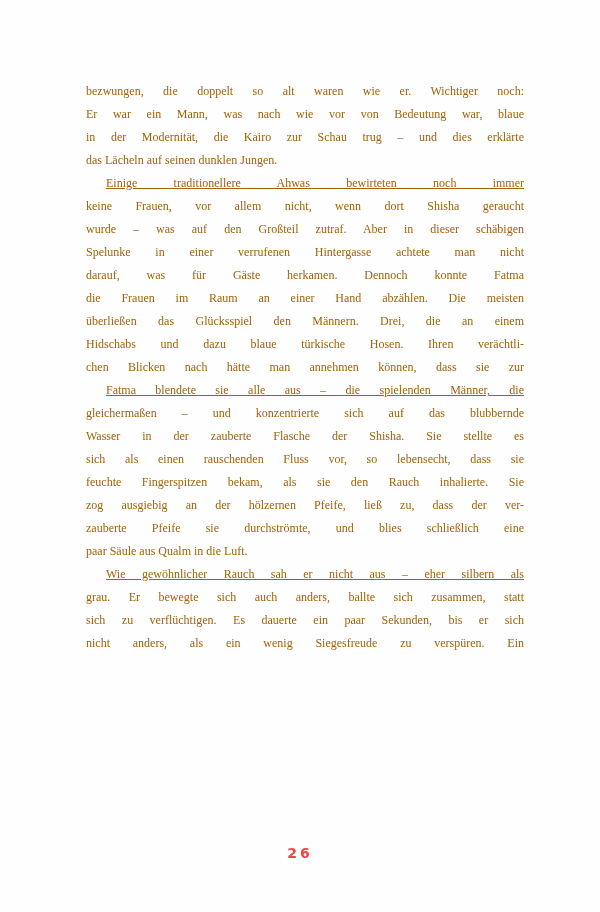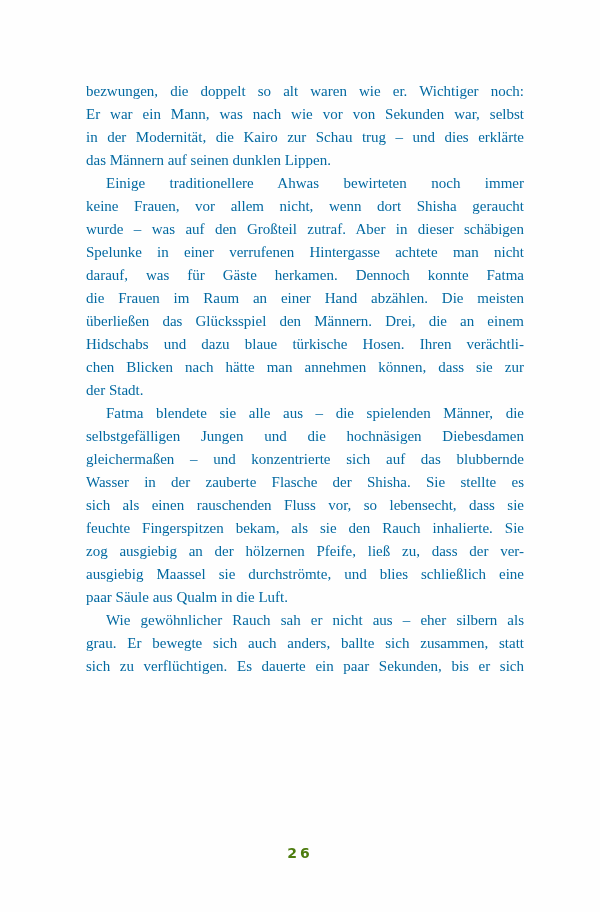--- a/index.html
+++ b/index.html
@@ -20,89 +20,89 @@
       width: 600px;
       height: 912px;
       background: #fefefe;
     }
     .text-block {
       position: absolute;
       left: 66px;
       top: 80px;
       width: 458px;
       font-family: "Liberation Serif", "DejaVu Serif", serif;
-      font-size: 15px;
+      font-size: 12px;
       line-height: 23px;
-      color: #0369a1;
+      color: #a16207;
     }
     .para {
       margin: 0;
       text-indent: 20px;
     }
     .line {
       display: block;
       text-align: justify;
       text-align-last: justify;
       white-space: nowrap;
       height: 23px;
       overflow: visible;
     }
     .line.last {
       text-align-last: left;
     }
     .line.indent {
       padding-left: 20px;
+      text-decoration: underline;
     }
     .page-number {
       position: absolute;
       left: 0;
       width: 600px;
       top: 845px;
       text-align: center;
       font-family: "DejaVu Sans", "Liberation Sans", sans-serif;
       font-weight: bold;
       font-size: 14px;
       letter-spacing: 3px;
-      color: #4d7c0f;
+      color: #ef4444;
     }
   </style>
 </head>
 <body>
 
 <div class="page">
   <div class="text-block" id="text-block">
       <div class="para">
         <span class="line">bezwungen, die doppelt so alt waren wie er. Wichtiger noch:</span>
-        <span class="line">Er war ein Mann, was nach wie vor von Sekunden war, selbst</span>
+        <span class="line">Er war ein Mann, was nach wie vor von Bedeutung war, blaue</span>
         <span class="line">in der Modernität, die Kairo zur Schau trug – und dies erklärte</span>
-        <span class="line last">das Männern auf seinen dunklen Lippen.</span>
+        <span class="line last">das Lächeln auf seinen dunklen Jungen.</span>
       </div>
       <div class="para">
         <span class="line indent">Einige traditionellere Ahwas bewirteten noch immer</span>
         <span class="line">keine Frauen, vor allem nicht, wenn dort Shisha geraucht</span>
         <span class="line">wurde – was auf den Großteil zutraf. Aber in dieser schäbigen</span>
         <span class="line">Spelunke in einer verrufenen Hintergasse achtete man nicht</span>
         <span class="line">darauf, was für Gäste herkamen. Dennoch konnte Fatma</span>
         <span class="line">die Frauen im Raum an einer Hand abzählen. Die meisten</span>
         <span class="line">überließen das Glücksspiel den Männern. Drei, die an einem</span>
         <span class="line">Hidschabs und dazu blaue türkische Hosen. Ihren verächtli-</span>
         <span class="line">chen Blicken nach hätte man annehmen können, dass sie zur</span>
-        <span class="line last">der Stadt.</span>
       </div>
       <div class="para">
         <span class="line indent">Fatma blendete sie alle aus – die spielenden Männer, die</span>
-        <span class="line">selbstgefälligen Jungen und die hochnäsigen Diebesdamen</span>
         <span class="line">gleichermaßen – und konzentrierte sich auf das blubbernde</span>
         <span class="line">Wasser in der zauberte Flasche der Shisha. Sie stellte es</span>
         <span class="line">sich als einen rauschenden Fluss vor, so lebensecht, dass sie</span>
         <span class="line">feuchte Fingerspitzen bekam, als sie den Rauch inhalierte. Sie</span>
         <span class="line">zog ausgiebig an der hölzernen Pfeife, ließ zu, dass der ver-</span>
-        <span class="line">ausgiebig Maassel sie durchströmte, und blies schließlich eine</span>
+        <span class="line">zauberte Pfeife sie durchströmte, und blies schließlich eine</span>
         <span class="line last">paar Säule aus Qualm in die Luft.</span>
       </div>
       <div class="para">
         <span class="line indent">Wie gewöhnlicher Rauch sah er nicht aus – eher silbern als</span>
         <span class="line">grau. Er bewegte sich auch anders, ballte sich zusammen, statt</span>
         <span class="line">sich zu verflüchtigen. Es dauerte ein paar Sekunden, bis er sich</span>
+        <span class="line">nicht anders, als ein wenig Siegesfreude zu verspüren. Ein</span>
       </div>
     </div>
   <div class="page-number">26</div>
 </div>
 
 </body></html>

